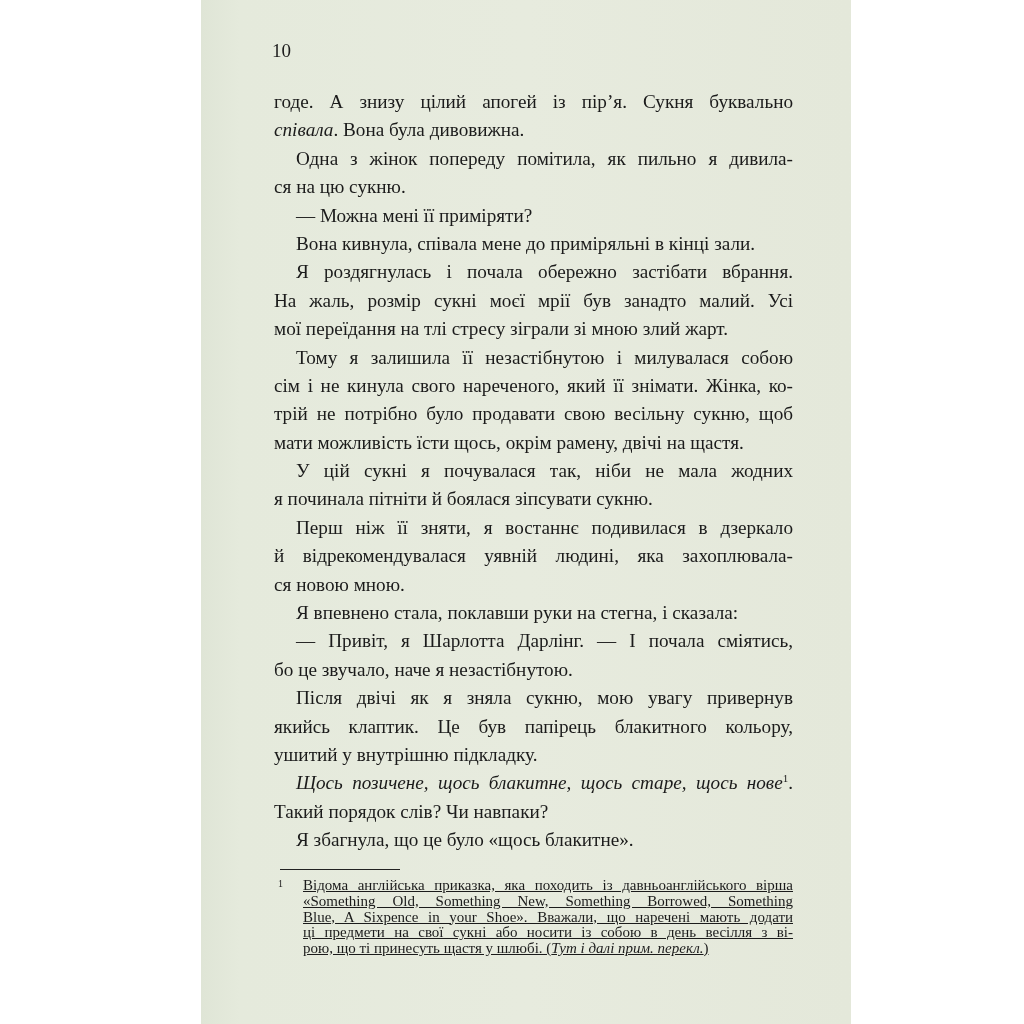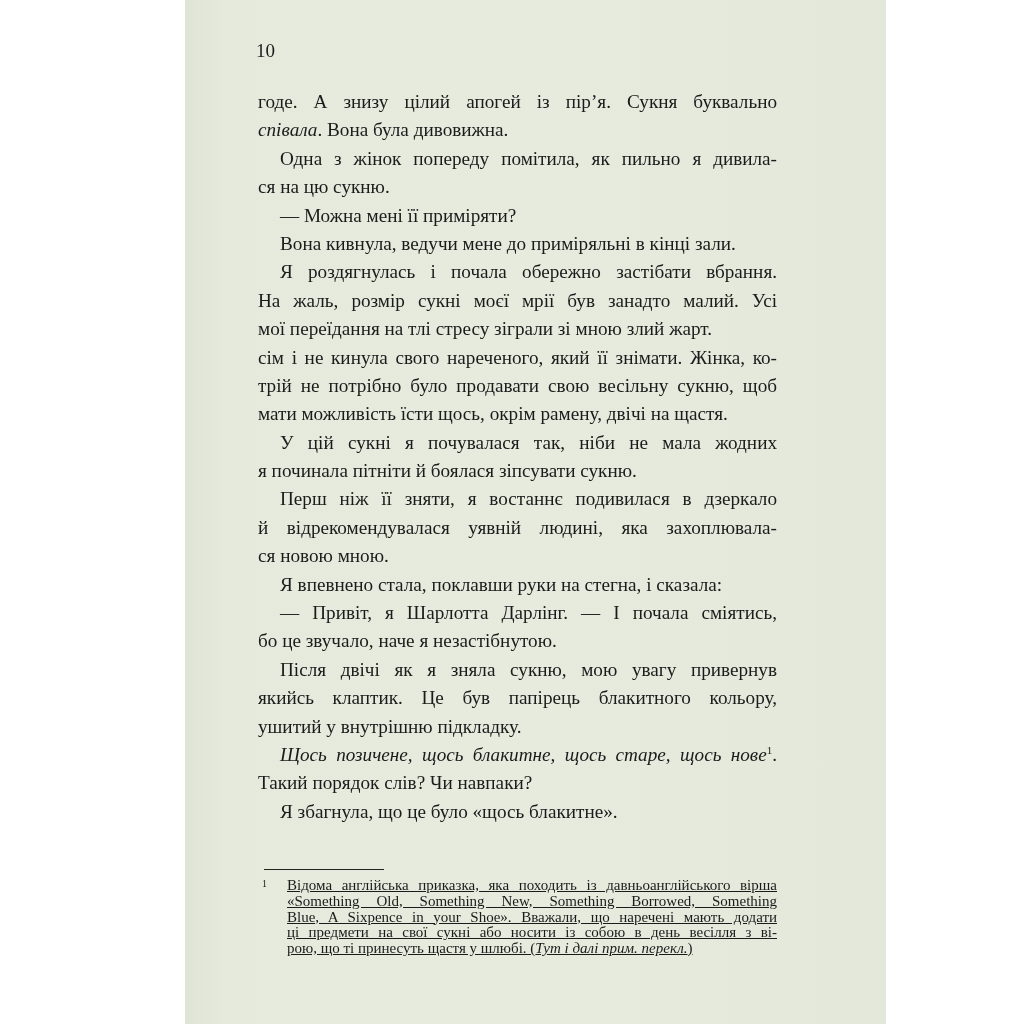--- a/index.html
+++ b/index.html
@@ -2,21 +2,21 @@
 <html><head>
 <meta charset="utf-8">
 <style>
   html, body { margin: 0; padding: 0; }
   body {
     width: 1024px; height: 1024px; position: relative; overflow: hidden;
     background: #ffffff;
     font-family: "Liberation Serif", "DejaVu Serif", serif;
   }
   .page {
-    position: absolute; left: 185px; top: 0; width: 701px; height: 1024px;
+    position: absolute; left: 201px; top: 0; width: 650px; height: 1024px;
     background: linear-gradient(90deg, #dfe5d6 0%, #e5eadc 6%, #e7ebde 50%, #e4e8da 100%);
   }
   .page-number {
     position: absolute; left: 71px; top: 40px;
     font-size: 19px; color: #1c1c1c;
   }
   .body-text {
     position: absolute; left: 73px; top: 88px; width: 519px;
     color: #1b1b1b; font-size: 19.2px; line-height: 28.4px;
   }
@@ -45,24 +45,25 @@
 <body>
 
 <div class="page">
   <div class="page-number">10</div>
   <div class="body-text" id="body-text">
       <span class="line">годе. А знизу цілий апогей із пір’я. Сукня буквально</span>
       <span class="line last"><span class="it">співала</span><span>. Вона була дивовижна.</span></span>
       <span class="line indent">Одна з жінок попереду помітила, як пильно я дивила-</span>
       <span class="line last">ся на цю сукню.</span>
       <span class="line indent last">— Можна мені її приміряти?</span>
-      <span class="line indent last">Вона кивнула, ведучи мене до приміряльні в кінці зали.</span>
+      <span class="line indent last">Вона кивнула, співала мене до приміряльні в кінці зали.</span>
       <span class="line indent">Я роздягнулась і почала обережно застібати вбрання.</span>
       <span class="line">На жаль, розмір сукні моєї мрії був занадто малий. Усі</span>
       <span class="line last">мої переїдання на тлі стресу зіграли зі мною злий жарт.</span>
+      <span class="line indent">Тому я залишила її незастібнутою і милувалася собою</span>
       <span class="line">сім і не кинула свого нареченого, який її знімати. Жінка, ко-</span>
       <span class="line">трій не потрібно було продавати свою весільну сукню, щоб</span>
       <span class="line last">мати можливість їсти щось, окрім рамену, двічі на щастя.</span>
       <span class="line indent">У цій сукні я почувалася так, ніби не мала жодних</span>
       <span class="line last">я починала пітніти й боялася зіпсувати сукню.</span>
       <span class="line indent">Перш ніж її зняти, я востаннє подивилася в дзеркало</span>
       <span class="line">й відрекомендувалася уявній людині, яка захоплювала-</span>
       <span class="line last">ся новою мною.</span>
       <span class="line indent last">Я впевнено стала, поклавши руки на стегна, і сказала:</span>
       <span class="line indent">— Привіт, я Шарлотта Дарлінг. — І почала сміятись,</span>

